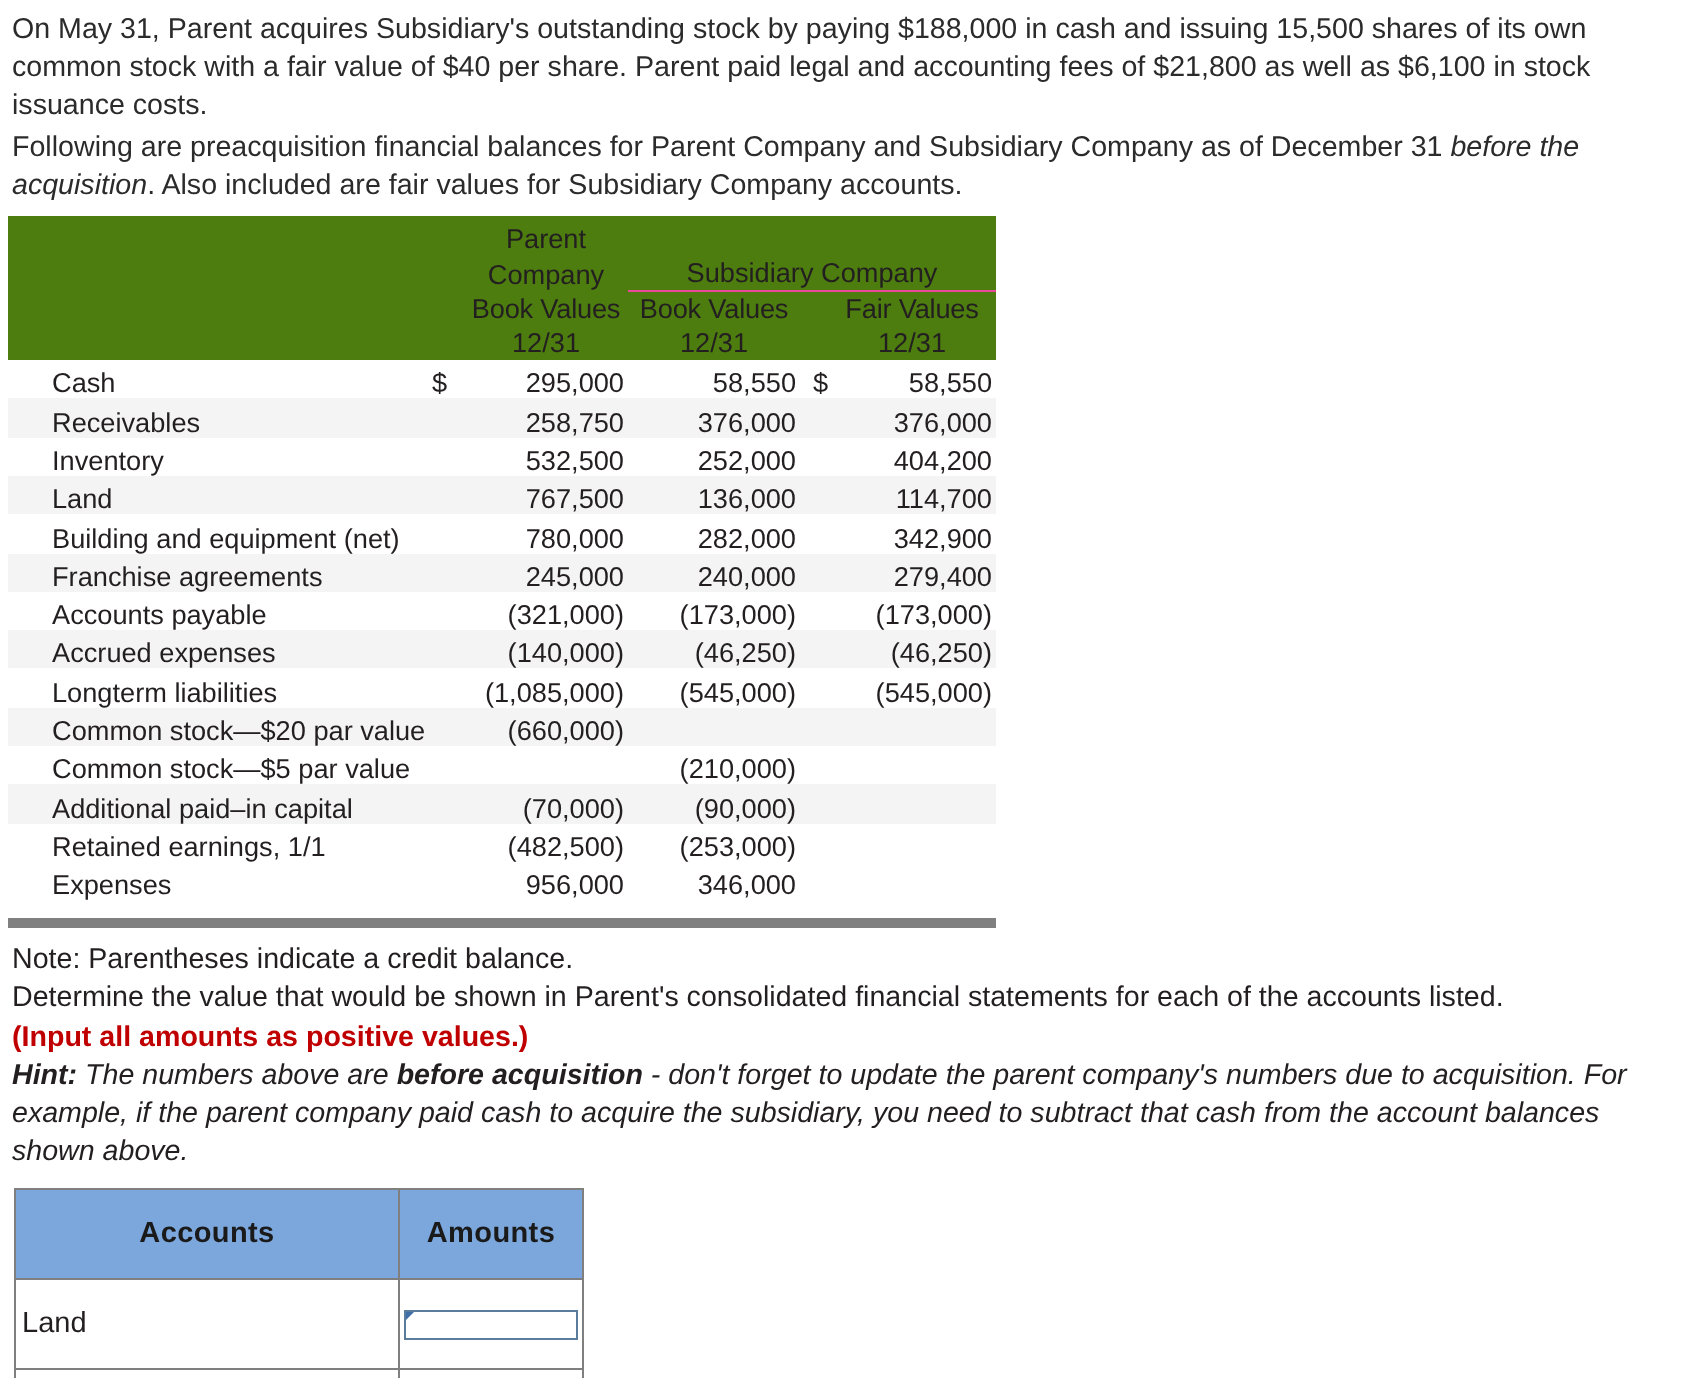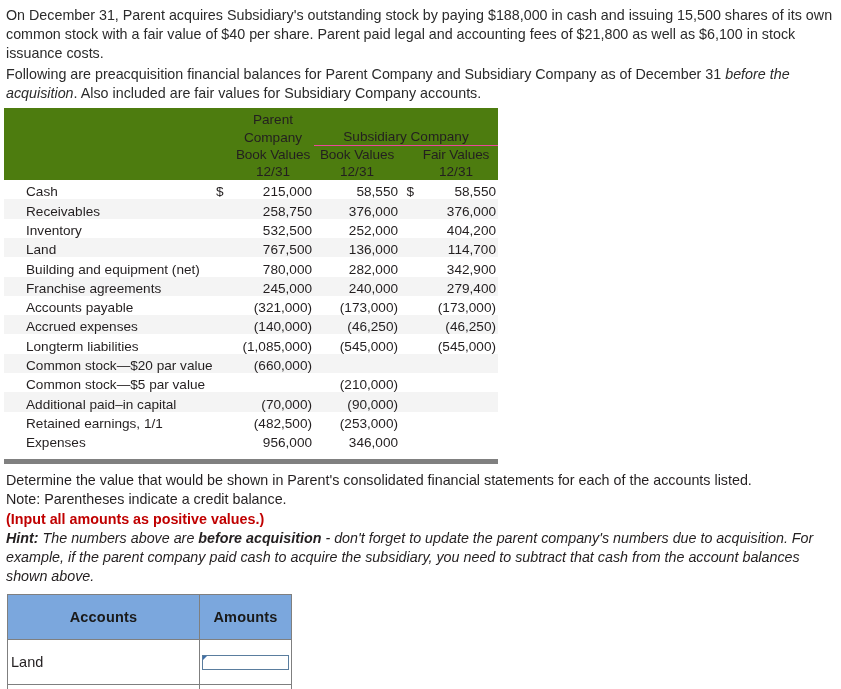--- a/index.html
+++ b/index.html
@@ -167,21 +167,21 @@
     border-top: 4px solid #3f6fa8;
     border-right: 4px solid transparent;
   }
 </style>
 </head>
 <body>
 
 <div class="page">
 
   <div class="prose">
-    <p>On December 31, Parent acquires Subsidiary's outstanding stock by paying $188,000 in cash and issuing 15,500 shares of its own common stock with a fair value of $40 per share. Parent paid legal and accounting fees of $21,800 as well as $6,100 in stock issuance costs.</p>
+    <p>On May 31, Parent acquires Subsidiary's outstanding stock by paying $188,000 in cash and issuing 15,500 shares of its own common stock with a fair value of $40 per share. Parent paid legal and accounting fees of $21,800 as well as $6,100 in stock issuance costs.</p>
     <p class="para2"><span>Following are preacquisition financial balances for Parent Company and Subsidiary Company as of December 31 </span><span class="it">before the acquisition</span><span>. Also included are fair values for Subsidiary Company accounts.</span></p>
   </div>
 
   <div class="bal-wrap">
     <table class="bal">
       <colgroup>
         <col class="c-label">
           <col class="c-dol">
           <col class="c-p">
         <col class="c-sb">
@@ -217,21 +217,21 @@
           <td>12/31</td>
           <td>12/31</td>
           <td></td>
           <td>12/31</td>
         </tr>
       </thead>
       <tbody id="bal-body">
           <tr>
             <td class="lab">Cash</td>
             <td class="dol">$</td>
-            <td class="num">215,000</td>
+            <td class="num">295,000</td>
             <td class="num">58,550</td>
             <td class="dol2">$</td>
             <td class="num">58,550</td>
           </tr>
           <tr class="alt">
             <td class="lab">Receivables</td>
             <td class="dol"></td>
             <td class="num">258,750</td>
             <td class="num">376,000</td>
             <td class="dol2"></td>
@@ -332,22 +332,22 @@
             <td class="num">346,000</td>
             <td class="dol2"></td>
             <td class="num"></td>
           </tr>
         </tbody>
     </table>
     <div class="thick-rule"></div>
   </div>
 
   <div class="notes">
+    <div>Note: Parentheses indicate a credit balance.</div>
     <div>Determine the value that would be shown in Parent's consolidated financial statements for each of the accounts listed.</div>
-    <div>Note: Parentheses indicate a credit balance.</div>
     <div class="red">(Input all amounts as positive values.)</div>
     <div class="hint"><b>Hint:</b><span> The numbers above are </span><b>before acquisition</b><span> - don't forget to update the parent company's numbers due to acquisition. For example, if the parent company paid cash to acquire the subsidiary, you need to subtract that cash from the account balances shown above.</span></div>
   </div>
 
   <div class="ans-wrap">
     <table class="ans">
       <colgroup>
           <col class="c-acct">
           <col class="c-amt">
         </colgroup>

